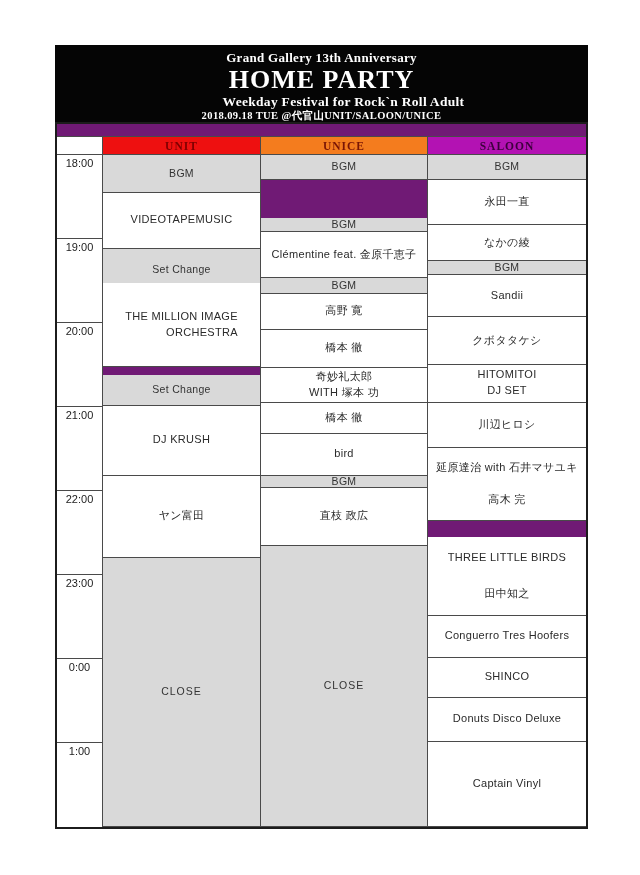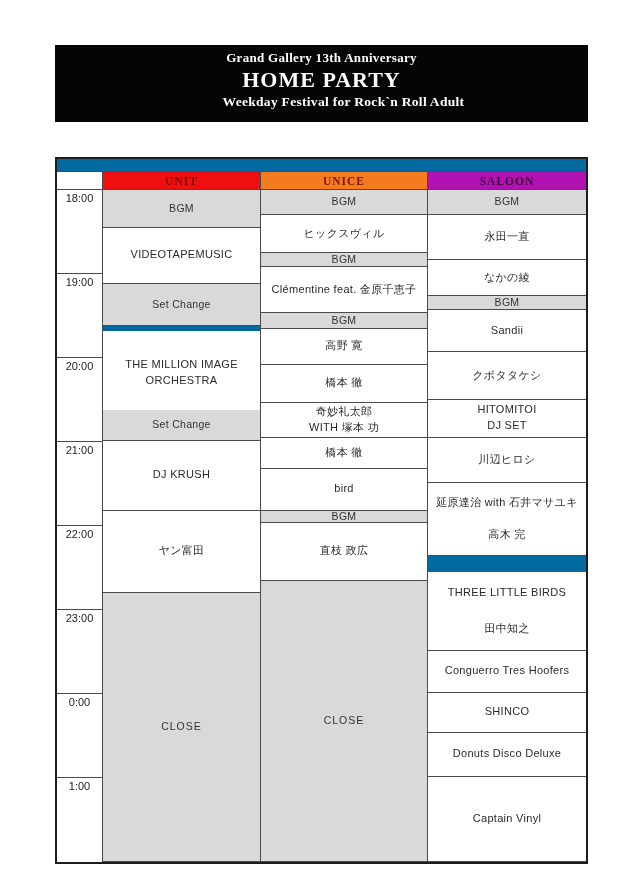--- a/index.html
+++ b/index.html
@@ -8,26 +8,26 @@
 
   .flyer { position: absolute; left: 55px; top: 45px; width: 533px; }
 
   
   .banner {
     background: #050505; color: #ffffff; text-align: center;
     height: 77px; padding-top: 5px;
     font-family: "Liberation Serif", serif; font-weight: bold;
   }
   .banner-line1 { font-size: 13px; line-height: 15px; letter-spacing: .3px; }
-  .banner-title { font-size: 22px; line-height: 29px; letter-spacing: 1px; }
+  .banner-title { font-size: 26px; line-height: 29px; letter-spacing: 1px; }
   .banner-line3 { font-size: 13.5px; line-height: 15px; letter-spacing: .3px; padding-left: 44px; }
   .banner-line4 { font-size: 10.5px; line-height: 13px; letter-spacing: .4px; }
 
   
-  .frame { border: 2px solid #1c1c1c; background: #0369a1; margin-top: 35px; }
+  .frame { border: 2px solid #1c1c1c; background: #701a75; }
   .spacer-row { height: 13px; border-bottom: 1px solid #4a4a4a; }
 
   .header-row { display: flex; height: 18px; border-bottom: 1px solid #4a4a4a; }
   .hcell {
     font-family: "Liberation Serif", serif; font-weight: bold;
     font-size: 11.5px; letter-spacing: 1px;
     display: flex; align-items: center; justify-content: center;
   }
   .hcell.time { width: 46px; border-right: 1px solid #4a4a4a; background: #fff; }
   .hcell.c0 { width: 158px; border-right: 1px solid #4a4a4a; }
@@ -63,20 +63,21 @@
 </style>
 </head>
 <body>
 
 <div class="flyer">
 
   <div class="banner">
     <div class="banner-line1">Grand Gallery 13th Anniversary</div>
     <div class="banner-title">HOME PARTY</div>
     <div class="banner-line3">Weekday Festival for Rock`n Roll Adult</div>
+    <div class="banner-line4">2018.09.18 TUE @代官山UNIT/SALOON/UNICE</div>
   </div>
 
   <div class="frame">
     <div class="spacer-row"></div>
 
     <div class="header-row">
       <div class="hcell time"></div>
       <div class="hcell c0" style="background: rgb(238, 16, 16); color: rgb(126, 0, 0);">UNIT</div>
       <div class="hcell c1" style="background: rgb(244, 124, 30); color: rgb(122, 21, 5);">UNICE</div>
       <div class="hcell c2" style="background: rgb(179, 18, 179); color: rgb(60, 0, 60);">SALOON</div>
@@ -90,30 +91,29 @@
           <div class="time-cell">21:00</div>
           <div class="time-cell">22:00</div>
           <div class="time-cell">23:00</div>
           <div class="time-cell">0:00</div>
           <div class="time-cell">1:00</div>
         </div>
       <div class="ev-col c0">
           <div class="ev gray" style="top: 0px; height: 37.8px; background: rgb(217, 217, 217);">BGM</div>
           <div class="ev" style="top: 37.8px; height: 56px;">VIDEOTAPEMUSIC</div>
           <div class="ev gray" style="top: 93.8px; height: 42px; background: rgb(217, 217, 217);">Set Change</div>
-          <div class="ev" style="top: 141px; height: 84px;">THE MILLION IMAGE
+          <div class="ev" style="top: 128px; height: 84px; text-align: right;">THE MILLION IMAGE
 ORCHESTRA</div>
           <div class="ev gray" style="top: 219.8px; height: 30.8px; background: rgb(217, 217, 217);">Set Change</div>
           <div class="ev" style="top: 250.6px; height: 70px;">DJ KRUSH</div>
           <div class="ev" style="top: 320.6px; height: 82.6px;">ヤン富田</div>
           <div class="ev close" style="top: 403.2px; height: 268.8px; background: rgb(217, 217, 217);">CLOSE</div>
         </div>
       <div class="ev-col c1">
           <div class="ev gray" style="top: 0px; height: 25.2px; background: rgb(217, 217, 217);">BGM</div>
-          <div class="ev" style="top: 25.2px; height: 37.8px;">ヒックスヴィル</div>
           <div class="ev gray" style="top: 63px; height: 14px; background: rgb(217, 217, 217);">BGM</div>
           <div class="ev" style="top: 77px; height: 46.2px;">Clémentine feat. 金原千恵子</div>
           <div class="ev gray" style="top: 123.2px; height: 15.4px; background: rgb(217, 217, 217);">BGM</div>
           <div class="ev" style="top: 138.6px; height: 36.4px;">高野 寛</div>
           <div class="ev" style="top: 175px; height: 37.8px;">橋本 徹</div>
           <div class="ev" style="top: 212.8px; height: 35px;">奇妙礼太郎
 WITH 塚本 功</div>
           <div class="ev" style="top: 247.8px; height: 30.8px;">橋本 徹</div>
           <div class="ev" style="top: 278.6px; height: 42px;">bird</div>
           <div class="ev gray" style="top: 320.6px; height: 12.6px; background: rgb(217, 217, 217);">BGM</div>

